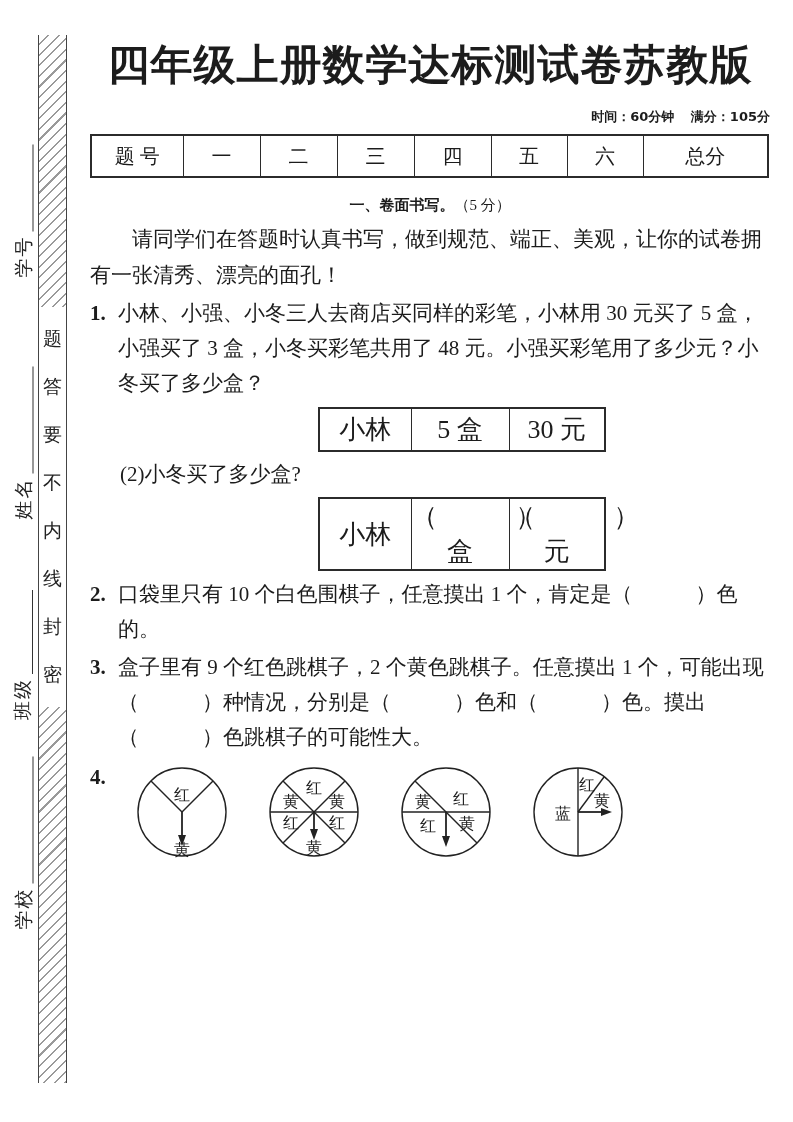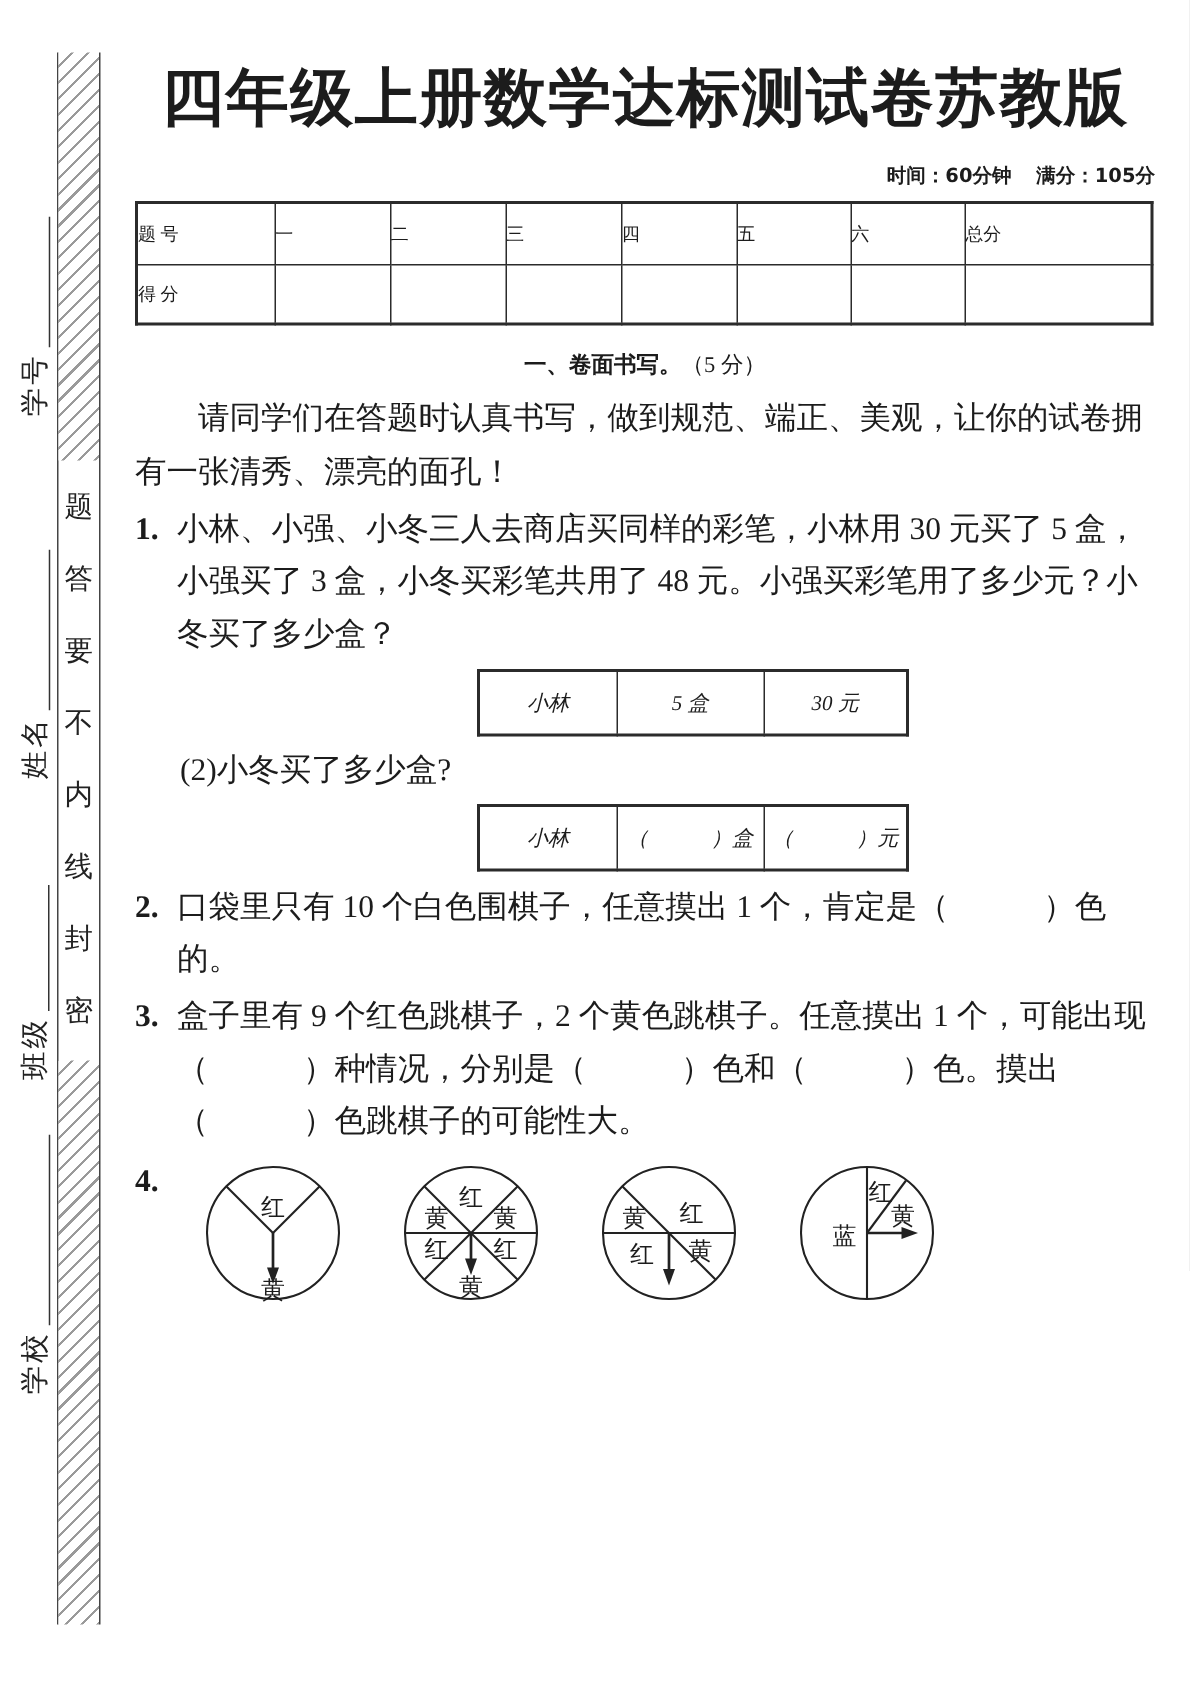--- a/index.html
+++ b/index.html
@@ -42,33 +42,33 @@
     margin-top:16px;text-align:center;font-size:36px;line-height:1.2;font-weight:700;
     font-family:"DejaVu Sans","Liberation Sans",sans-serif;letter-spacing:1px;
   }
   .meta-line{
     margin-top:18px;text-align:right;font-size:13px;font-weight:700;
     font-family:"DejaVu Sans","Liberation Sans",sans-serif;
   }
   .meta-line .meta-item{margin-left:12px;}
   table{border-collapse:collapse;}
   .score-table{margin-top:8px;width:677px;border:2px solid #2b2b2b;table-layout:fixed;}
-  .score-table td{border:1px solid #2b2b2b;font-size:12px;padding:0;}
+  .score-table td{border:1px solid #2b2b2b;text-align:center;font-size:20px;padding:0;}
   .score-table tr:nth-child(1) td{height:40px;}
   .score-table tr:nth-child(2) td{height:38px;}
   
   .sec-head{margin-top:11px;font-size:15px;line-height:32px;text-align:center;}
   .sec-head .sec-title{font-weight:700;}
   .body-par{font-size:21px;line-height:36px;text-indent:2em;margin:0;}
   .q{display:flex;font-size:21px;line-height:35px;margin-top:3px;}
   .qnum{flex:none;width:28px;font-weight:700;}
   .qtext{flex:1;}
   .sub-label{font-size:21px;line-height:33px;margin-left:30px;}
   .q-table{width:286px;border:2px solid #2b2b2b;margin:6px 0 6px 228px;table-layout:fixed;}
-  .q-table td{border:1px solid #2b2b2b;text-align:center;font-size:14px;height:41px;padding:0;font-style:italic;}
+  .q-table td{border:1px solid #2b2b2b;text-align:center;font-size:26px;height:41px;padding:0;}
   
   .q4-row{display:flex;align-items:flex-start;margin-top:10px;}
   .spinners{display:flex;gap:36px;margin-left:16px;}
   .spinner{width:96px;text-align:center;}
   .spinner svg{display:block;}
   .spin-shape{stroke:#222;stroke-width:1.4;fill:none;}
   .spin-ptr{stroke:#222;stroke-width:1.8;fill:none;}
   .spin-head{fill:#222;stroke:none;}
   .spin-lbl{font-size:16px;fill:#1c1c1c;text-anchor:middle;font-family:"Liberation Serif","DejaVu Serif",serif;}
 </style>
@@ -133,30 +133,20 @@
           <tr>
         <td>题 号</td>
         <td>一</td>
         <td>二</td>
         <td>三</td>
         <td>四</td>
         <td>五</td>
         <td>六</td>
         <td>总分</td>
       </tr>
-      <tr>
-        <td>得 分</td>
-        <td></td>
-        <td></td>
-        <td></td>
-        <td></td>
-        <td></td>
-        <td></td>
-        <td></td>
-      </tr>
     </tbody>
       </table>
 
     <div class="sec-head">
       <span class="sec-title">一、卷面书写。</span><span>（5 分）</span>
     </div>
     <p class="body-par">请同学们在答题时认真书写，做到规范、端正、美观，让你的试卷拥有一张清秀、漂亮的面孔！</p>
 
 
     <div class="q">

